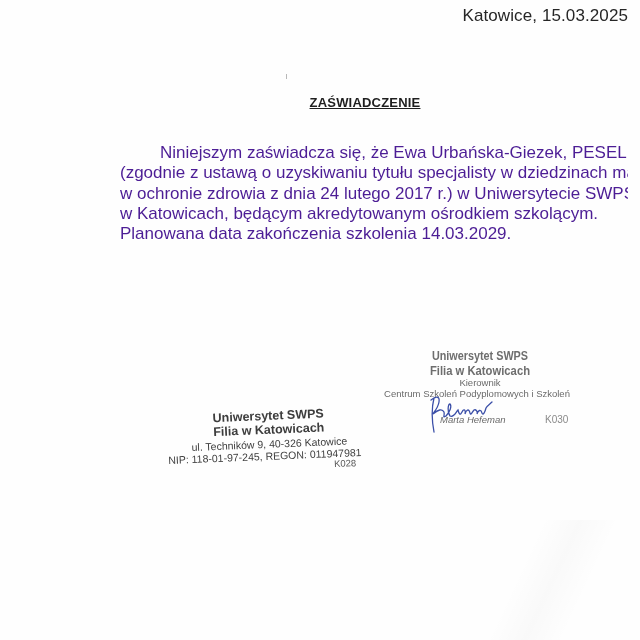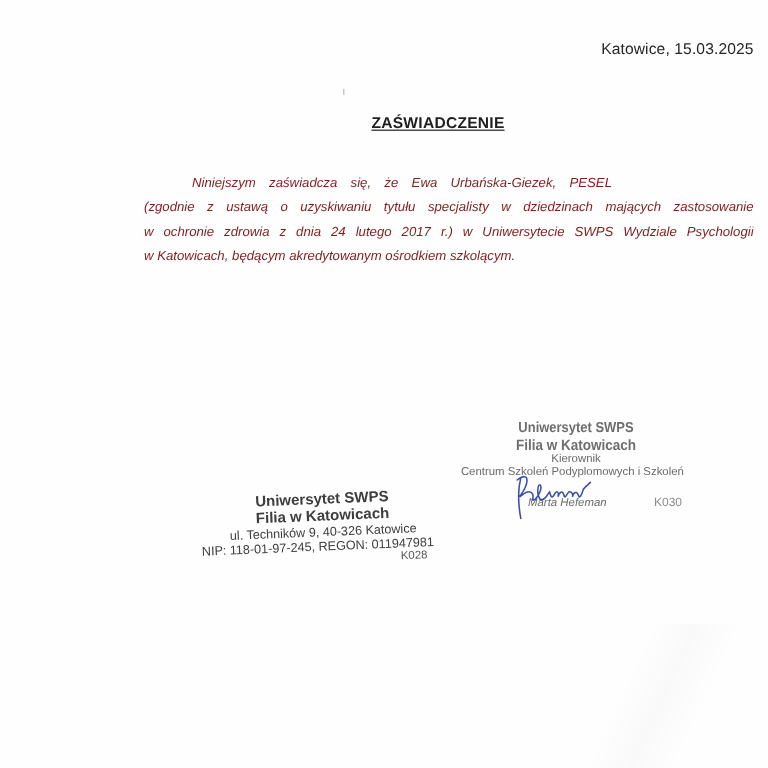--- a/index.html
+++ b/index.html
@@ -16,23 +16,23 @@
       color: #1f1f1f;
     }
     .page {
       position: absolute;
       left: 0; top: 0;
       width: 640px; height: 640px;
       background: #fefefe;
     }
     .date-line {
       position: absolute;
-      top: 33px;
+      top: 6px;
       right: 12px;
-      font-size: 13px;
+      font-size: 17px;
       color: #262626;
       letter-spacing: 0.1px;
     }
     .title {
       position: absolute;
       top: 95px;
       left: 0;
       width: 100%;
       text-align: center;
       padding-left: 48px;
@@ -42,24 +42,23 @@
       text-decoration: underline;
       color: #1f1f1f;
       letter-spacing: 0.2px;
       margin-left: 21px;
     }
     .body-text {
       position: absolute;
       top: 143px;
       left: 120px;
       width: 508px;
-      font-size: 11px;
+      font-size: 17px;
       line-height: 20.3px;
-      color: #7f1d1d;
-      font-style: italic;
+      color: #4c1d95;
     }
     .body-text .line {
       display: block;
       text-align: justify;
       text-align-last: justify;
       white-space: nowrap;
       overflow: hidden;
     }
     .body-text .line.indent {
       padding-left: 40px;
@@ -193,20 +192,21 @@
 
   <div class="date-line">Katowice, 15.03.2025</div>
 
   <div class="title">ZAŚWIADCZENIE</div>
 
   <div class="body-text">
     <span class="line indent"><span>Niniejszym zaświadcza się, że Ewa Urbańska-Giezek, PESEL</span><span class="pesel-gap"></span></span>
     <span class="line">(zgodnie z ustawą o uzyskiwaniu tytułu specjalisty w dziedzinach mających zastosowanie</span>
     <span class="line">w ochronie zdrowia z dnia 24 lutego 2017 r.) w Uniwersytecie SWPS Wydziale Psychologii</span>
     <span class="plain-line">w Katowicach, będącym akredytowanym ośrodkiem szkolącym.</span>
+    <span class="plain-line">Planowana data zakończenia szkolenia 14.03.2029.</span>
   </div>
 
   <div class="stamp stamp-right">
     <div class="s-name">Uniwersytet SWPS</div>
     <div class="s-branch">Filia w Katowicach</div>
     <div class="s-role">Kierownik</div>
     <div class="s-dept">Centrum Szkoleń Podyplomowych i Szkoleń</div>
     <div class="s-person">Marta Hefeman</div>
     <div class="s-code">K030</div>
   </div>

